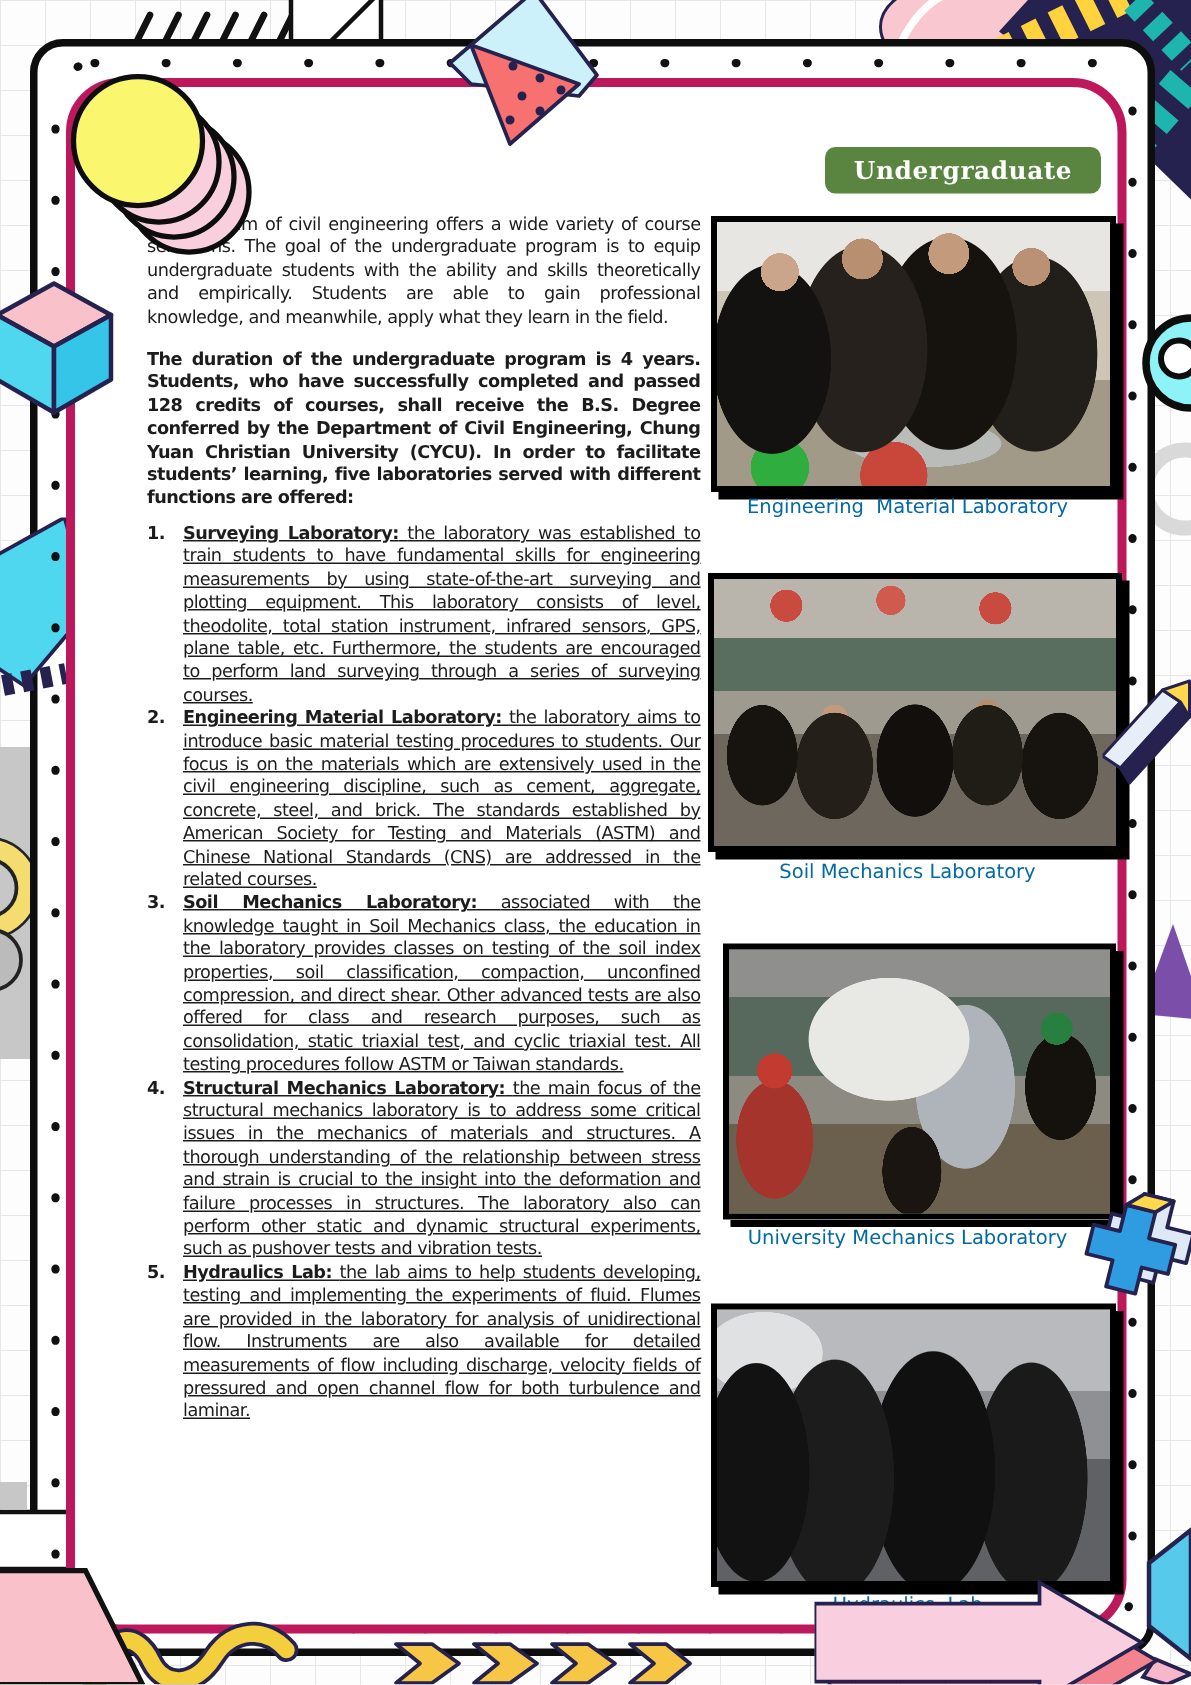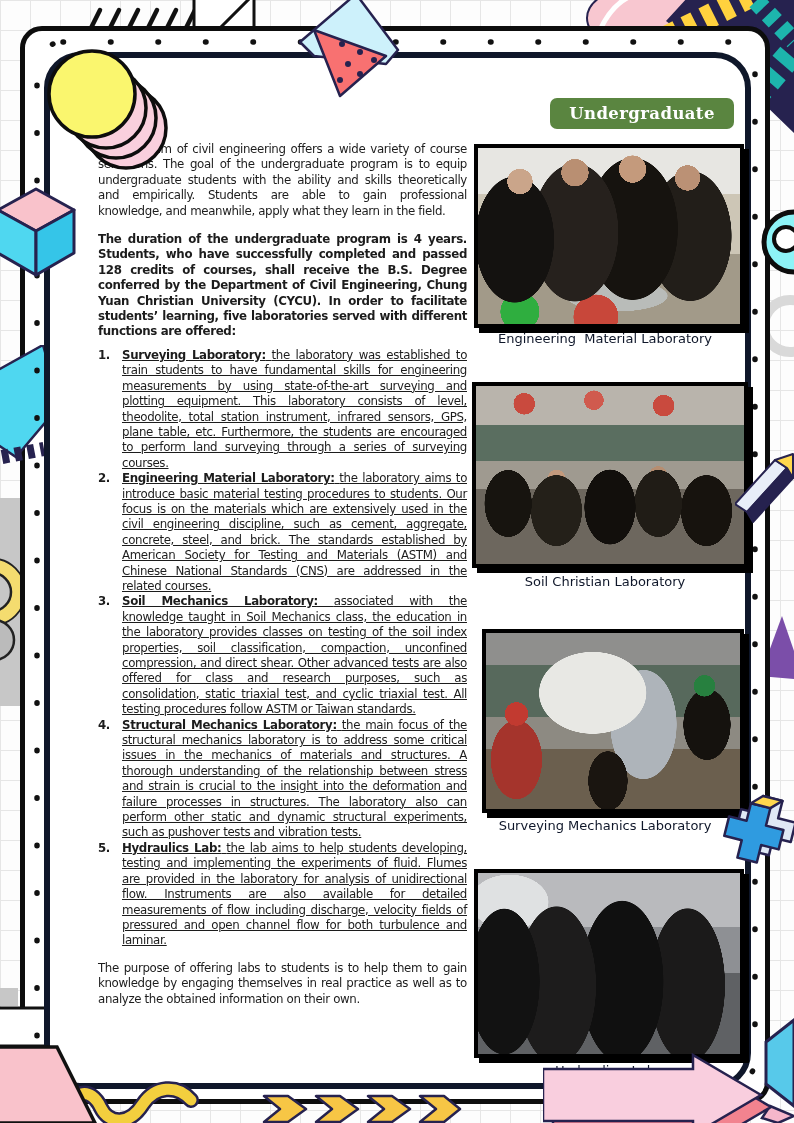--- a/index.html
+++ b/index.html
@@ -13,42 +13,42 @@
     background-size:30px 30px;
   }
   .page{position:relative;width:794px;height:1123px;overflow:hidden;}
   .abs{position:absolute;}
 
   
   .outer-frame{left:20px;top:26px;width:740px;height:1068px;background:#fff;
     border:5px solid #0d0d0d;border-radius:22px;}
   .dotted-ring{left:33px;top:38px;width:726px;height:1052px;pointer-events:none;}
   .card{left:44px;top:52px;width:695px;height:1025px;background:#fff;
-    border:6px solid #0f172a;border-radius:36px;}
+    border:6px solid #be185d;border-radius:36px;}
 
   
   .badge{left:500px;top:40px;width:184px;height:31px;background:#5a8540;border-radius:7px;
     color:#fff;font-family:"DejaVu Serif","Liberation Serif",serif;font-weight:bold;
     font-size:16.5px;letter-spacing:.4px;display:flex;align-items:center;justify-content:center;}
 
   
   .textcol{left:48px;top:84px;width:369px;color:#1c1c1c;font-size:11.8px;
     line-height:15.4px;letter-spacing:-0.35px;text-align:justify;}
   .textcol p{margin:0;}
   .p-intro{margin-bottom:13px !important;}
   .p-duration{margin-bottom:8px !important;font-weight:bold;}
   .p-purpose{margin-top:12px !important;}
   .lab-item{display:flex;}
   .lab-item .num{font-weight:bold;width:24px;flex:none;}
   .lab-item .body{flex:1;text-align:justify;text-decoration:underline;}
   .lab-item b{font-weight:bold;}
 
   
   .photo{border:4px solid #000;box-shadow:5px 5px 0 #000;}
-  .caption{font-size:13px;color:#0f172a;text-align:center;white-space:pre;}
+  .caption{font-size:13px;color:#0369a1;text-align:center;white-space:pre;}
 
   .photo-em{left:424px;top:86px;width:262px;height:176px;
     background:
       radial-gradient(circle 13px at 16% 19%, #caa58a 0 97%, transparent 98%),
       radial-gradient(circle 14px at 37% 14%, #b98f72 0 97%, transparent 98%),
       radial-gradient(circle 14px at 59% 12%, #c49a7c 0 97%, transparent 98%),
       radial-gradient(circle 13px at 80% 17%, #bb9175 0 97%, transparent 98%),
       radial-gradient(ellipse 40px 64px at 14% 52%, #141210 0 98%, transparent 99%),
       radial-gradient(ellipse 44px 70px at 37% 48%, #26211d 0 98%, transparent 99%),
       radial-gradient(ellipse 46px 72px at 59% 46%, #16130f 0 98%, transparent 99%),
@@ -179,31 +179,30 @@
       </div>
       <div class="lab-item">
         <span class="num">4.</span>
         <div class="body"><b>Structural Mechanics Laboratory:</b> <span>the main focus of the structural mechanics laboratory is to address some critical issues in the mechanics of materials and structures. A thorough understanding of the relationship between stress and strain is crucial to the insight into the deformation and failure processes in structures. The laboratory also can perform other static and dynamic structural experiments, such as pushover tests and vibration tests.</span></div>
       </div>
       <div class="lab-item">
         <span class="num">5.</span>
         <div class="body"><b>Hydraulics Lab:</b> <span>the lab aims to help students developing, testing and implementing the experiments of fluid. Flumes are provided in the laboratory for analysis of unidirectional flow. Instruments are also available for detailed measurements of flow including discharge, velocity fields of pressured and open channel flow for both turbulence and laminar.</span></div>
       </div>
 
-      <p class="p-purpose">The purpose of offering labs to students is to help them to gain knowledge by engaging themselves in real practice as well as to analyze the obtained information on their own.</p>
     </div>
 
     <div class="abs photo photo-em"></div>
     <div class="abs caption cap-em">Engineering  Material Laboratory</div>
 
     <div class="abs photo photo-sm"></div>
-    <div class="abs caption cap-sm">Soil Christian Laboratory</div>
+    <div class="abs caption cap-sm">Soil Mechanics Laboratory</div>
 
     <div class="abs photo photo-st"></div>
-    <div class="abs caption cap-st">Surveying Mechanics Laboratory</div>
+    <div class="abs caption cap-st">University Mechanics Laboratory</div>
 
     <div class="abs photo photo-hy"></div>
     <div class="abs caption cap-hy">Hydraulics  Lab</div>
   </div>
 
   <svg class="abs" style="left:28px;top:38px;" width="150" height="135">
     <g stroke="#0d0d0d" stroke-width="3.5">
       <circle cx="98" cy="90" r="40" fill="#f9cfdd"></circle>
       <circle cx="88" cy="80" r="40" fill="#f9cfdd"></circle>
       <circle cx="78" cy="70" r="40" fill="#f9cfdd"></circle>

